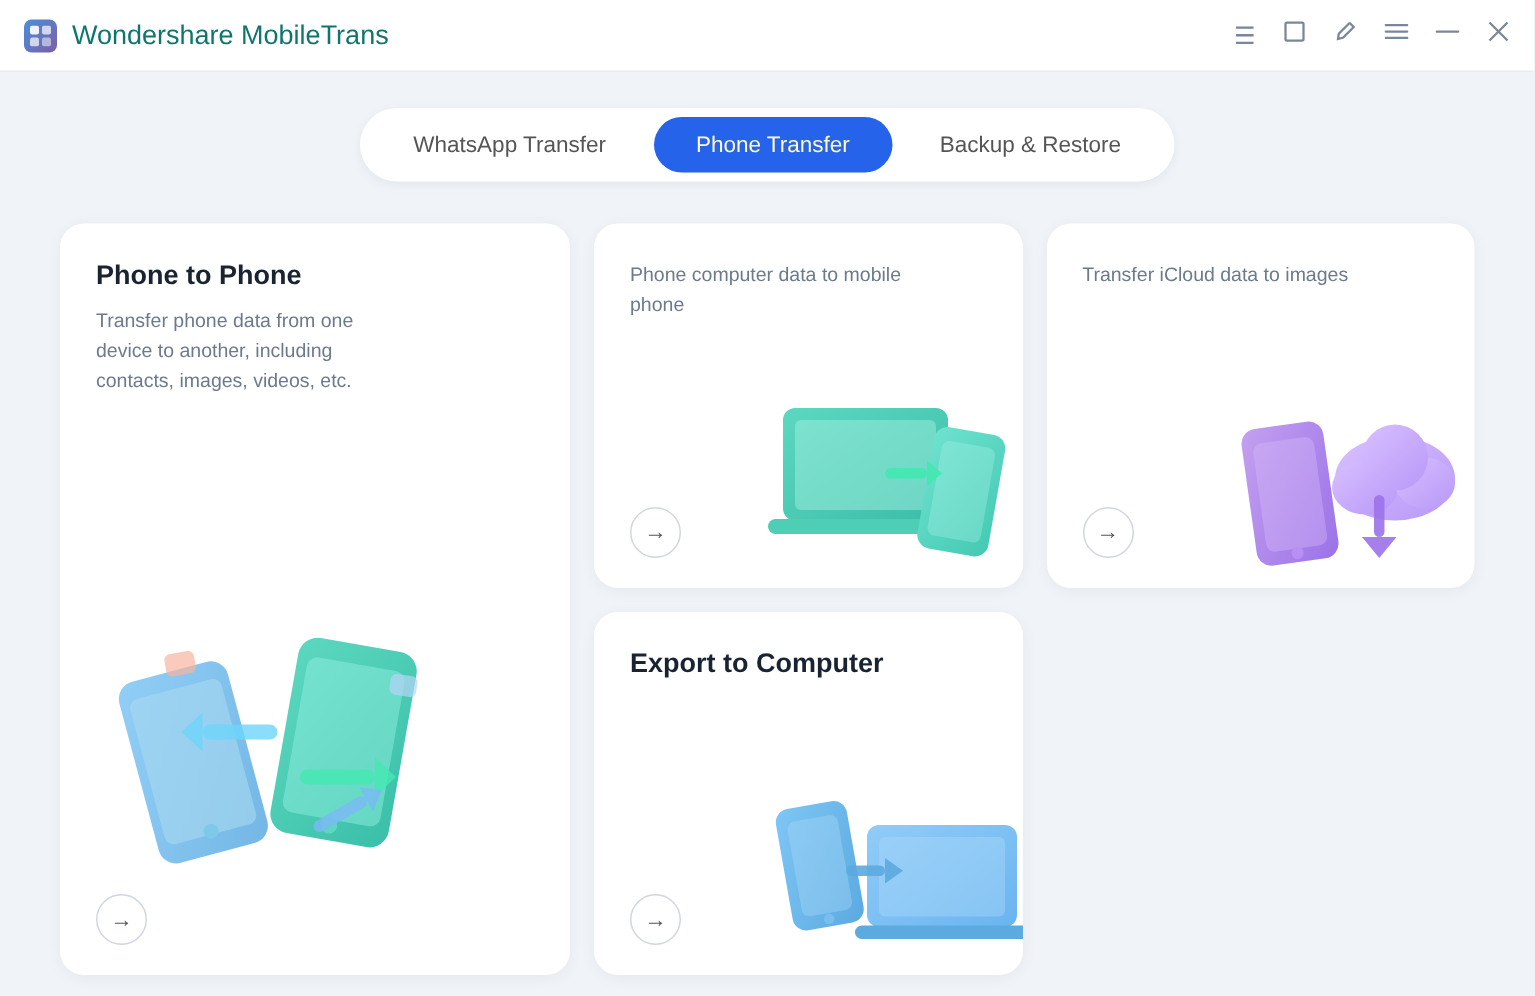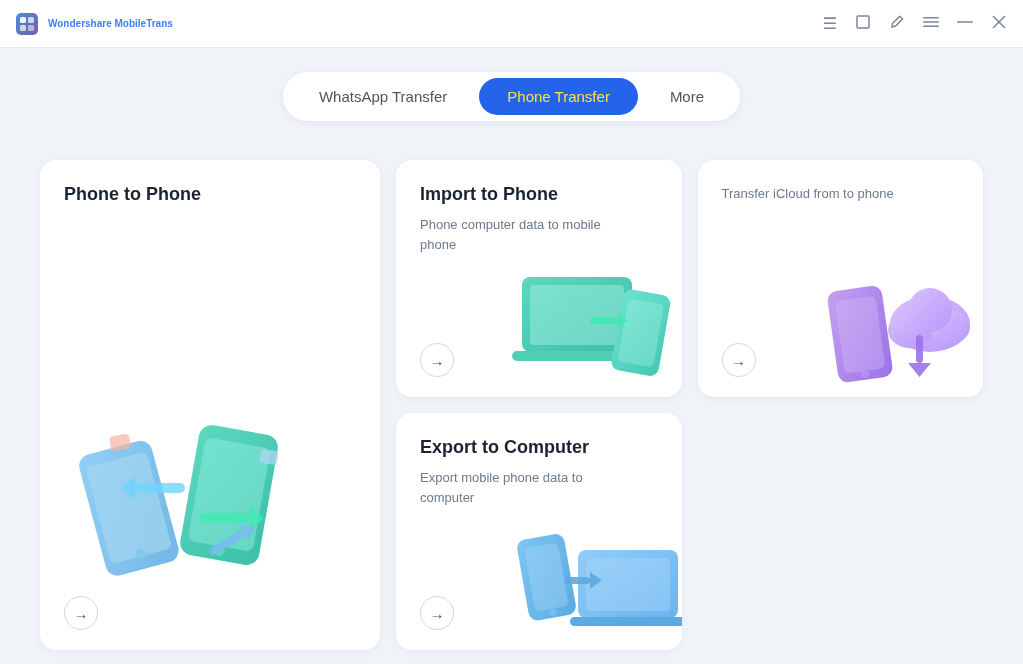--- a/index.html
+++ b/index.html
@@ -34,23 +34,23 @@
       border-radius: 5px;
       background: linear-gradient(135deg, #4a90d9 0%, #7b5ea7 100%);
       display: flex;
       align-items: center;
       justify-content: center;
       font-size: 12px;
       color: white;
       font-weight: bold;
     }
     .app-title {
-      font-size: 10px;
-      color: #3b82f6;
-      font-weight: 700;
+      font-size: 18px;
+      color: #0f766e;
+      font-weight: 400;
     }
     .titlebar-controls {
       display: flex;
       align-items: center;
       gap: 18px;
     }
     .titlebar-icon {
       color: #7a8699;
       font-size: 16px;
       cursor: pointer;
@@ -83,31 +83,30 @@
       border-radius: 24px;
       font-size: 15px;
       font-weight: 500;
       cursor: pointer;
       color: #555;
       transition: all 0.2s;
       white-space: nowrap;
     }
     .nav-tab.active {
       background: #2563eb;
-      color: #fde047;
+      color: #fef9c3;
     }
 
     
     .cards-grid {
       display: grid;
       grid-template-columns: 340px 1fr 1fr;
       grid-template-rows: 1fr 1fr;
       gap: 16px;
       flex: 1;
-      margin-top: 11px;
     }
 
     .card {
       background: #ffffff;
       border-radius: 16px;
       padding: 24px 24px 20px;
       position: relative;
       overflow: hidden;
       box-shadow: 0 2px 10px rgba(0,0,0,0.05);
       display: flex;
@@ -231,27 +230,28 @@
       </svg>
     </span>
   </div>
 </div>
 
 <div class="main-content">
 
   <div class="nav-tabs">
     <div class="nav-tab">WhatsApp Transfer</div>
     <div class="nav-tab active">Phone Transfer</div>
-    <div class="nav-tab">More</div>
+    <div class="nav-tab">Backup &amp; Restore</div>
   </div>
 
   <div class="cards-grid">
 
     <div class="card card-large">
       <h3 class="card-title">Phone to Phone</h3>
+      <p class="card-desc">Transfer phone data from one device to another, including contacts, images, videos, etc.</p>
 
       <div class="illustration phone-to-phone-illus">
         <svg width="280" height="230" viewBox="0 0 280 230" fill="none">
 
           <g transform="rotate(-15, 90, 120)">
             <rect x="30" y="60" width="75" height="125" rx="12" fill="url(#bluePhoneGrad)" opacity="0.85"></rect>
             <rect x="36" y="72" width="63" height="100" rx="6" fill="#a8d8f0" opacity="0.6"></rect>
             <circle cx="67" cy="170" r="5" fill="#7ec8e8"></circle>
           </g>
 
@@ -288,21 +288,20 @@
               <stop offset="100%" stop-color="#3abfa8"></stop>
             </linearGradient>
           </defs>
         </svg>
       </div>
 
       <div class="card-arrow">→</div>
     </div>
 
     <div class="card">
-      <h3 class="card-title">Import to Phone</h3>
       <p class="card-desc">Phone computer data to mobile phone</p>
 
       <div class="illustration import-illus">
         <svg width="170" height="140" viewBox="0 0 170 140" fill="none">
 
           <rect x="10" y="20" width="110" height="75" rx="8" fill="url(#tealLaptop)"></rect>
           <rect x="18" y="28" width="94" height="60" rx="4" fill="#a0ede0" opacity="0.5"></rect>
 
           <rect x="0" y="94" width="130" height="10" rx="5" fill="#4ecfb5"></rect>
 
@@ -325,21 +324,21 @@
               <stop offset="100%" stop-color="#44c9b3"></stop>
             </linearGradient>
           </defs>
         </svg>
       </div>
 
       <div class="card-arrow">→</div>
     </div>
 
     <div class="card">
-      <p class="card-desc">Transfer iCloud from to phone</p>
+      <p class="card-desc">Transfer iCloud data to images</p>
 
       <div class="illustration icloud-illus">
         <svg width="170" height="140" viewBox="0 0 170 140" fill="none">
 
           <g transform="rotate(-8, 55, 80)">
             <rect x="20" y="30" width="55" height="92" rx="10" fill="url(#purplePhone)"></rect>
             <rect x="27" y="40" width="41" height="73" rx="6" fill="#d4b8f8" opacity="0.4"></rect>
             <circle cx="47" cy="116" r="4" fill="#b890f5"></circle>
           </g>
 
@@ -365,21 +364,20 @@
             </linearGradient>
           </defs>
         </svg>
       </div>
 
       <div class="card-arrow">→</div>
     </div>
 
     <div class="card">
       <h3 class="card-title">Export to Computer</h3>
-      <p class="card-desc">Export mobile phone data to computer</p>
 
       <div class="illustration export-illus">
         <svg width="170" height="140" viewBox="0 0 170 140" fill="none">
 
           <g transform="rotate(-10, 42, 75)">
             <rect x="12" y="25" width="48" height="82" rx="9" fill="url(#bluePhone3)"></rect>
             <rect x="19" y="34" width="34" height="64" rx="5" fill="#a8d8f8" opacity="0.4"></rect>
             <circle cx="36" cy="102" r="3.5" fill="#78bef0"></circle>
           </g>
 

